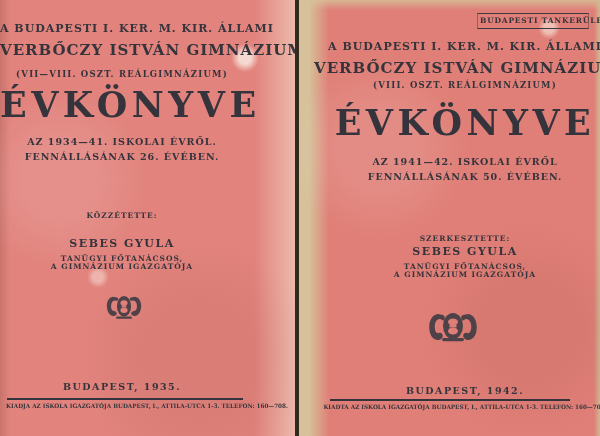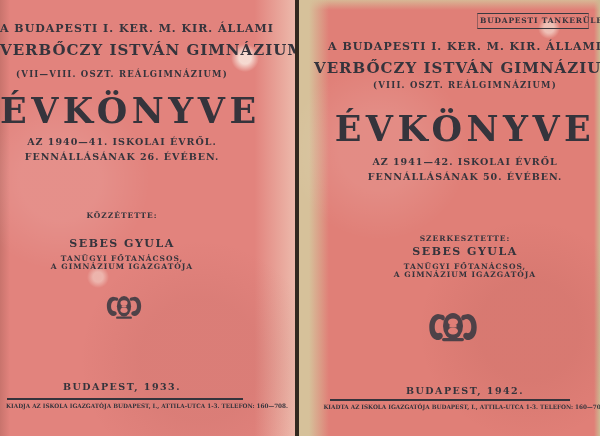--- a/index.html
+++ b/index.html
@@ -33,21 +33,21 @@
       linear-gradient(180deg, rgba(214,193,154,.85) 0, rgba(214,193,154,0) 10px),
       #e07f77;
   }
   
   .tl{position:absolute; text-align:center; white-space:nowrap; font-weight:bold; letter-spacing:1px;}
   #left-book .tl{left:0; width:244px;}
   #right-book .tl{left:15px; width:302px;}
   .inst1{font-size:11px; letter-spacing:1px;}
   .inst2{font-size:15px; letter-spacing:1px;}
   .inst3{font-size:8.5px; letter-spacing:1.2px;}
-  .big-title{font-size:35px; letter-spacing:4.5px;margin-top:6px;}
+  .big-title{font-size:35px; letter-spacing:4.5px;}
   .yearline{font-size:9.5px; letter-spacing:1px;}
   .tiny{font-size:7.5px; letter-spacing:1px;}
   .editor{font-size:11px; letter-spacing:1.5px;}
   .city{font-size:9.5px; letter-spacing:1.5px;}
   .imprint{font-size:6px; font-weight:bold; letter-spacing:0; transform:scaleX(.95); transform-origin:center;}
   .rule{position:absolute; height:2px; background:#35343c;}
   
   .lb-1{top:22px;} .lb-2{top:41px;} .lb-3{top:53px;margin-top:16px;}
   .lb-t{top:84px;} .lb-y1{top:136px;} .lb-y2{top:151px;}
   .lb-pub{top:211px;} .lb-name{top:237px;} .lb-r1{top:254px;} .lb-r2{top:262px;}
@@ -73,38 +73,38 @@
 </head>
 <body>
 
 <div id="stage">
 
   <div id="left-book" class="book">
     <div class="tl inst1 lb-1">A BUDAPESTI I. KER. M. KIR. ÁLLAMI</div>
     <div class="tl inst2 lb-2">VERBŐCZY ISTVÁN GIMNÁZIUM</div>
     <div class="tl inst3 lb-3">(VII—VIII. OSZT. REÁLGIMNÁZIUM)</div>
     <div class="tl big-title lb-t">ÉVKÖNYVE</div>
-    <div class="tl yearline lb-y1">AZ 1940—41. ISKOLAI ÉVRŐL.</div>
+    <div class="tl yearline lb-y1">AZ 1934—41. ISKOLAI ÉVRŐL.</div>
     <div class="tl yearline lb-y2">FENNÁLLÁSÁNAK 26. ÉVÉBEN.</div>
     <div class="tl tiny lb-pub">KÖZZÉTETTE:</div>
     <div class="tl editor lb-name">SEBES GYULA</div>
     <div class="tl tiny lb-r1">TANÜGYI FŐTANÁCSOS,</div>
     <div class="tl tiny lb-r2">A GIMNÁZIUM IGAZGATÓJA</div>
     <span class="lb-emblem">
       <svg width="38" height="30" viewBox="0 0 48 38" fill="#3b3a42" opacity="0.88">
         <path d="M10 6 C3 7 1 16 3 23 C5 30 11 32 14 29 C16 27 14 24 11 24 C8 24 7 20 8 15 C9 11 12 10 14 11 C17 12 18 8 15 7 Z"></path>
         <path d="M38 6 C45 7 47 16 45 23 C43 30 37 32 34 29 C32 27 34 24 37 24 C40 24 41 20 40 15 C39 11 36 10 34 11 C31 12 30 8 33 7 Z"></path>
         <ellipse cx="24" cy="18" rx="9" ry="13"></ellipse>
         <ellipse cx="24" cy="14" rx="4.5" ry="3.5" fill="#e2837d"></ellipse>
         <ellipse cx="24" cy="23" rx="4.5" ry="3.5" fill="#e2837d"></ellipse>
         <rect x="21" y="17" width="6" height="2.4" fill="#e2837d"></rect>
         <rect x="14" y="31" width="20" height="3" rx="1.5"></rect>
       </svg>
     </span>
-    <div class="tl city lb-city">BUDAPEST, 1933.</div>
+    <div class="tl city lb-city">BUDAPEST, 1935.</div>
     <div class="rule lb-rule"></div>
     <div class="tl imprint lb-imp">KIADJA AZ ISKOLA IGAZGATÓJA BUDAPEST, I., ATTILA-UTCA 1-3. TELEFON: 160—708.</div>
   </div>
 
   <div id="book-gap-line"></div>
 
   <div id="right-book" class="book">
     <div class="rb-label">BUDAPESTI TANKERÜLET.</div>
     <div class="tl inst1 rb-1">A BUDAPESTI I. KER. M. KIR. ÁLLAMI</div>
     <div class="tl inst2 rb-2">VERBŐCZY ISTVÁN GIMNÁZIUM</div>

